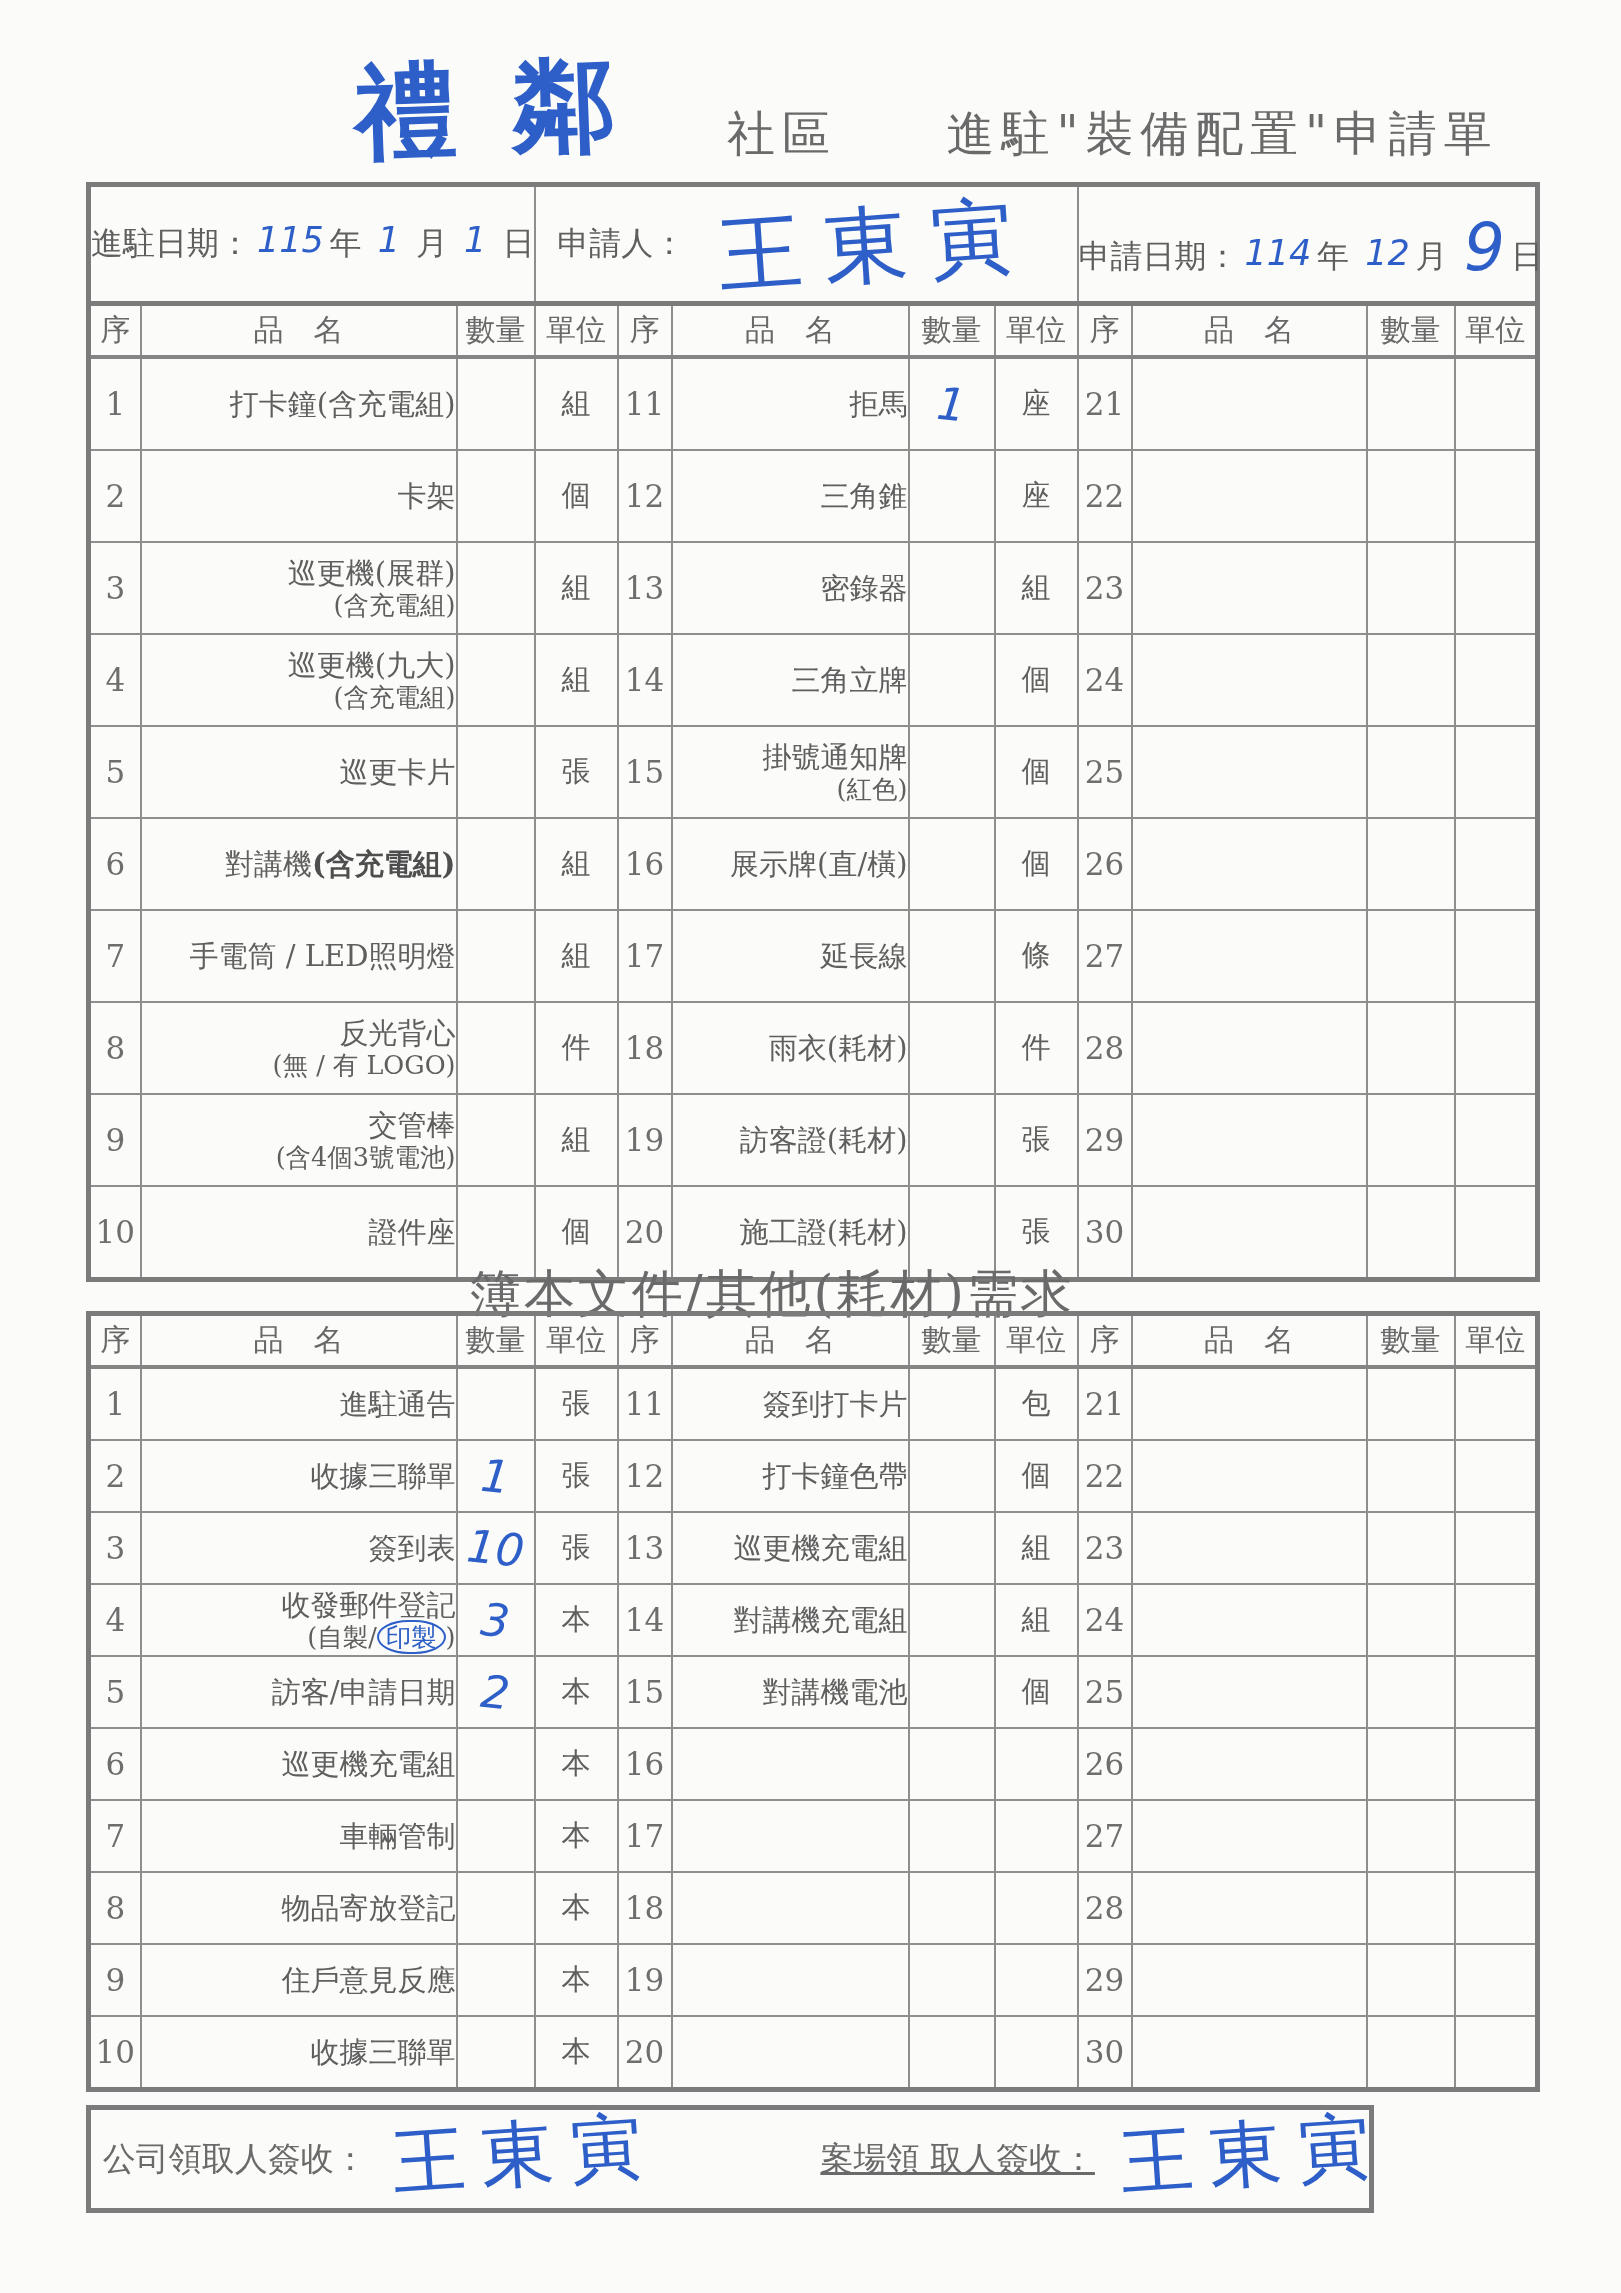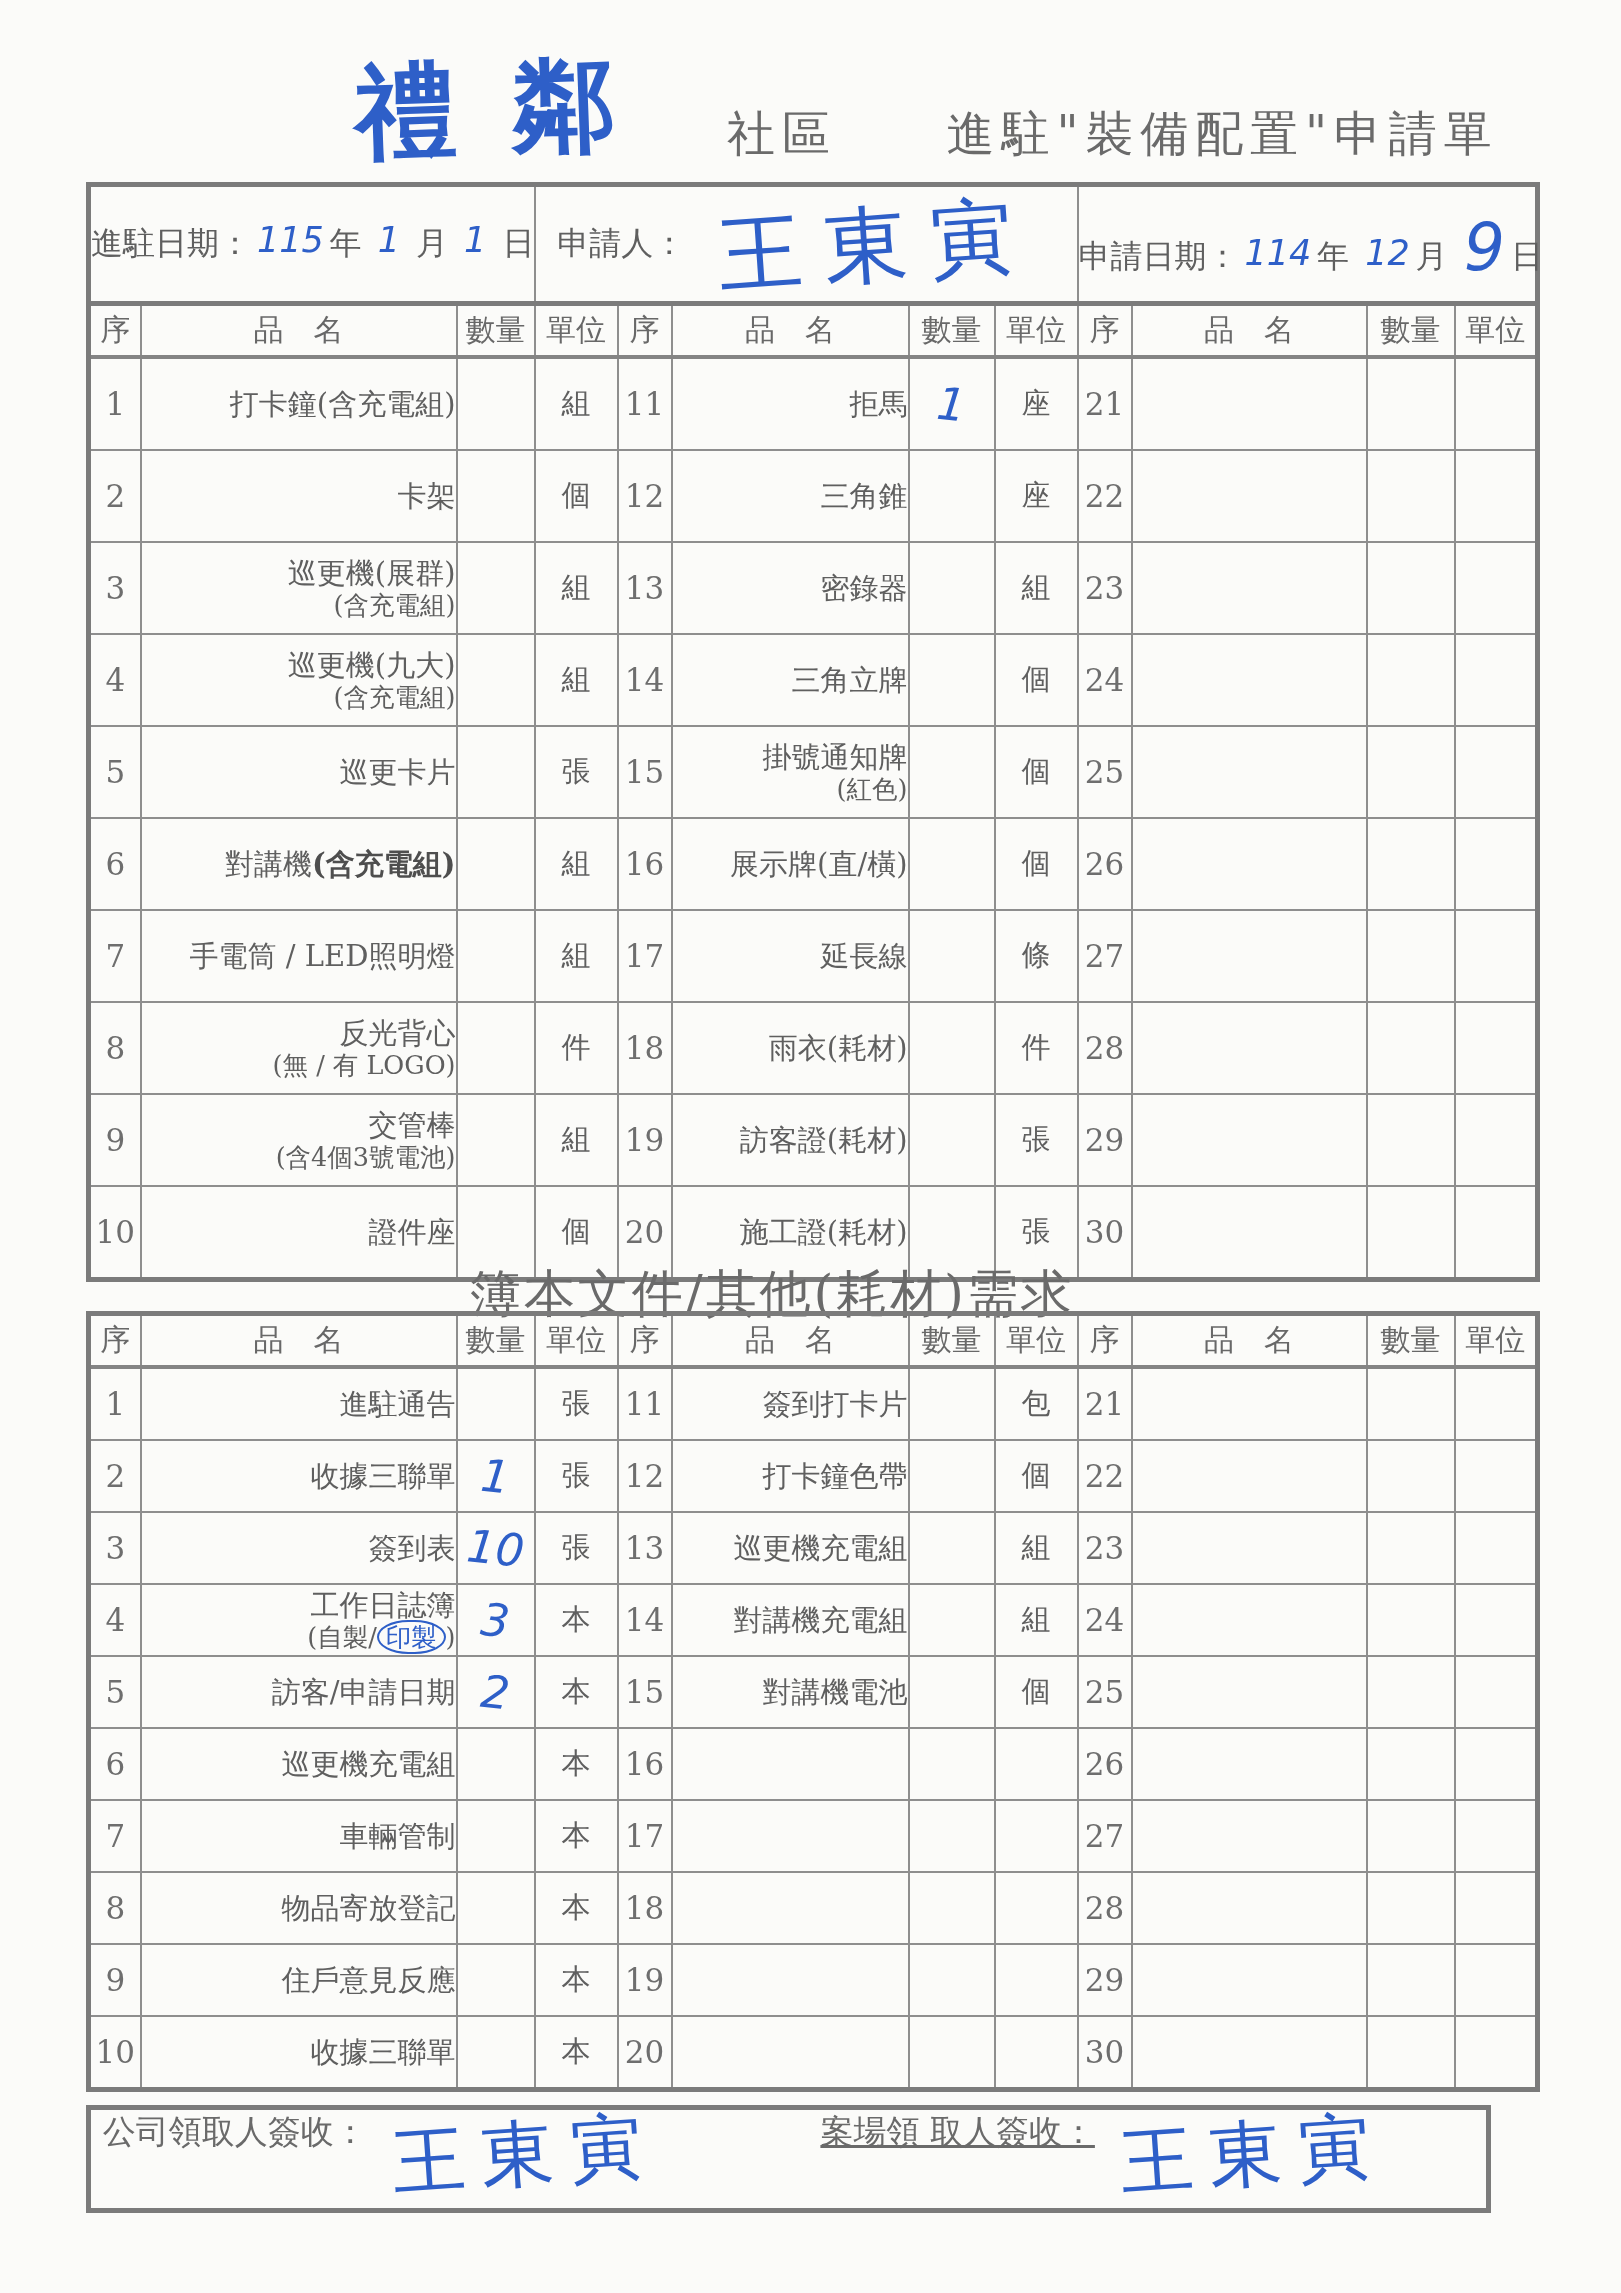--- a/index.html
+++ b/index.html
@@ -39,22 +39,22 @@
   .info-cell{font-size:32px;white-space:nowrap;}
   .info-pad{padding-left:13.7px;}
   .hw-date{display:inline-block;font-size:35px;font-style:italic;margin:0 5.9px;
        position:relative;top:-2px;}
   .hw-date.big{font-size:65px;top:3.9px;}
   .applicant-cell-inner{display:flex;align-items:center;margin-left:8px;}
   .sig{white-space:nowrap;}
   .applicant-sig{font-size:84px;letter-spacing:21.6px;margin-left:33px;display:inline-block;
        transform:rotate(-4deg);position:relative;top:2px;}
   
-  .sign-box{position:absolute;left:86px;top:2105px;width:1405px;height:108px;
-       border:5.9px solid #7b7b7b;display:flex;box-sizing:border-box;}
+  .sign-box{position:absolute;left:86px;top:2105px;width:1288px;height:108px;
+       border:5.9px solid #7b7b7b;display:flex;align-items:center;box-sizing:border-box;}
   .sign-label{font-size:33px;color:#6a6a6a;white-space:nowrap;}
   .lab1{margin-left:11.8px;}
   .lab2{margin-left:162px;text-decoration:underline;}
   .foot-sig{font-size:73px;letter-spacing:15.7px;margin-left:25.5px;display:inline-block;
        transform:rotate(-4deg);position:relative;top:-3.9px;}
 </style>
 </head>
 <body>
 
 <div class="page">
@@ -315,21 +315,21 @@
           <td class="c-name"><span>巡更機充電組</span></td>
           <td class="c-qty"></td>
           <td class="c-unit">組</td>
           <td class="c-no gsep">23</td>
           <td class="c-name"></td>
           <td class="c-qty"></td>
           <td class="c-unit"></td>
         </tr>
         <tr class="data-row">
           <td class="c-no">4</td>
-          <td class="c-name"><span>工作日誌簿</span><span class="sub"><span>(自製/</span><span class="hw circled">印製</span><span>)</span></span></td>
+          <td class="c-name"><span>收發郵件登記</span><span class="sub"><span>(自製/</span><span class="hw circled">印製</span><span>)</span></span></td>
           <td class="c-qty"><span class="hw hw-qty">3</span></td>
           <td class="c-unit">本</td>
           <td class="c-no gsep">14</td>
           <td class="c-name"><span>對講機充電組</span></td>
           <td class="c-qty"></td>
           <td class="c-unit">組</td>
           <td class="c-no gsep">24</td>
           <td class="c-name"></td>
           <td class="c-qty"></td>
           <td class="c-unit"></td>

